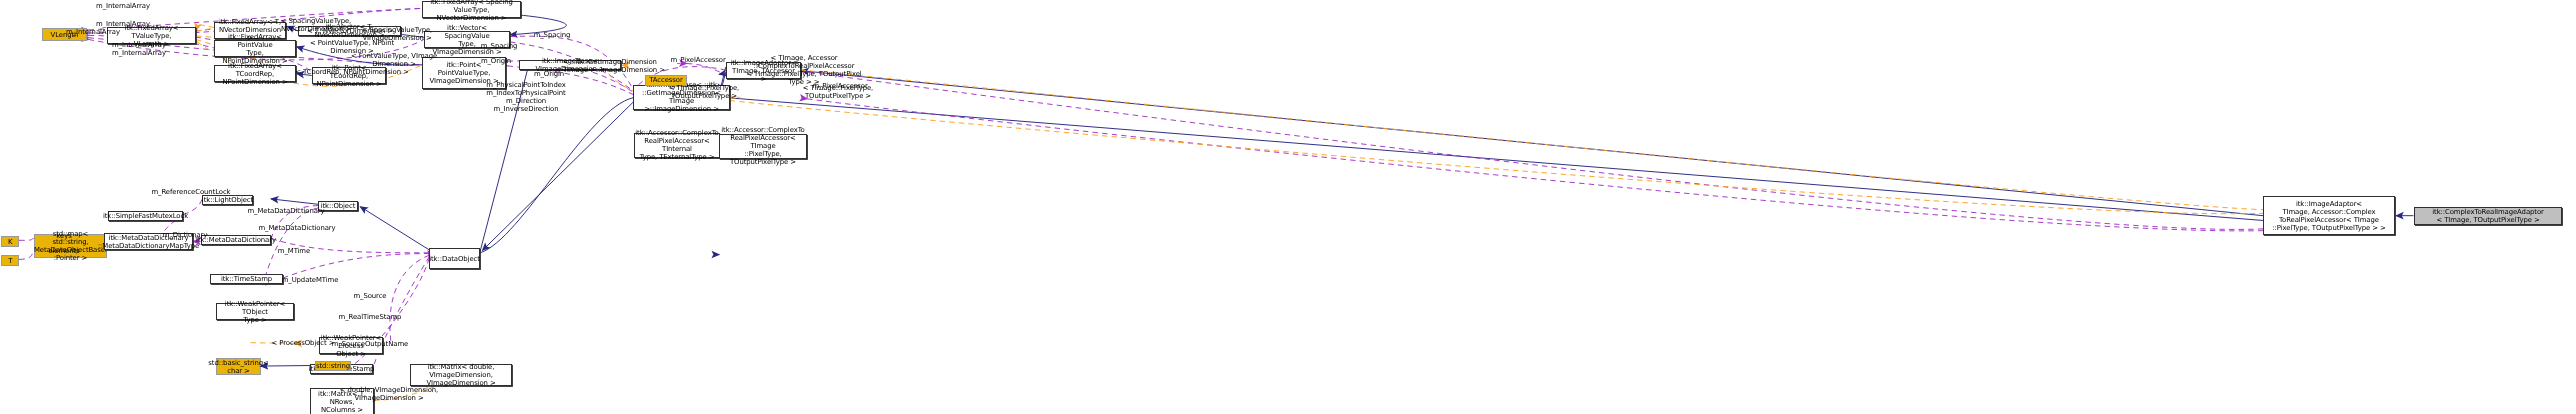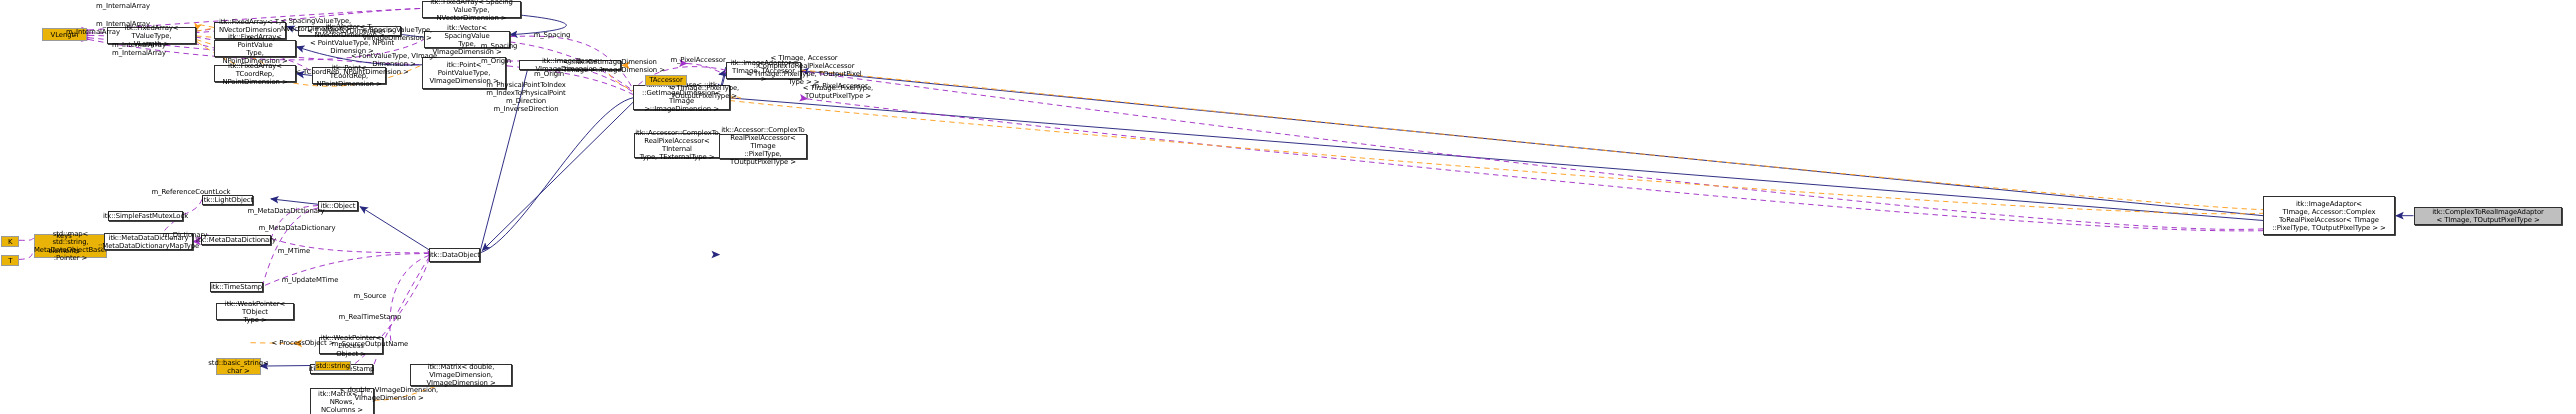--- a/index.html
+++ b/index.html
@@ -230,25 +230,25 @@
   <div class="node solid" style="left:108px;top:211px;width:75px;height:10.2px">itk::SimpleFastMutexLock</div>
   <div class="node tmpl" style="left:34px;top:234px;width:73px;height:24px">std::map&lt; std::string,
 MetaDataObjectBase:
 :Pointer &gt;</div>
   <div class="node tmpl" style="left:1.2px;top:236px;width:18px;height:11.4px">K</div>
   <div class="node tmpl" style="left:1.2px;top:255px;width:18px;height:11.4px">T</div>
   <div class="node solid" style="left:104px;top:233px;width:89px;height:17px">itk::MetaDataDictionary
 ::MetaDataDictionaryMapType</div>
   <div class="node solid" style="left:202px;top:195px;width:51px;height:10.2px">itk::LightObject</div>
   <div class="node solid" style="left:201px;top:235px;width:70px;height:10.2px">itk::MetaDataDictionary</div>
-  <div class="node solid" style="left:210px;top:282px;width:53px;height:10.2px">itk::TimeStamp</div>
+  <div class="node solid" style="left:210px;top:274px;width:73px;height:10.2px">itk::TimeStamp</div>
   <div class="node solid" style="left:216px;top:303px;width:78px;height:17px">itk::WeakPointer&lt; TObject
 Type &gt;</div>
   <div class="node solid" style="left:318px;top:201px;width:40px;height:10.2px">itk::Object</div>
-  <div class="node solid" style="left:429px;top:248px;width:51px;height:14px">itk::DataObject</div>
+  <div class="node solid" style="left:429px;top:248px;width:51px;height:21px">itk::DataObject</div>
   <div class="node solid" style="left:319px;top:337px;width:64px;height:17px">itk::WeakPointer&lt; Process
 Object &gt;</div>
   <div class="node solid" style="left:310px;top:364px;width:63px;height:10.2px">itk::RealTimeStamp</div>
   <div class="node solid" style="left:410px;top:364px;width:102px;height:22px">itk::Matrix&lt; double,
  VImageDimension, VImageDimension &gt;</div>
   <div class="node tmpl" style="left:216px;top:358px;width:45px;height:17px">std::basic_string&lt;
 char &gt;</div>
   <div class="node tmpl" style="left:315px;top:361px;width:36px;height:10.2px">std::string</div>
   <div class="node solid" style="left:310px;top:388px;width:64px;height:28px">itk::Matrix&lt; T, NRows,
 NColumns &gt;</div>

